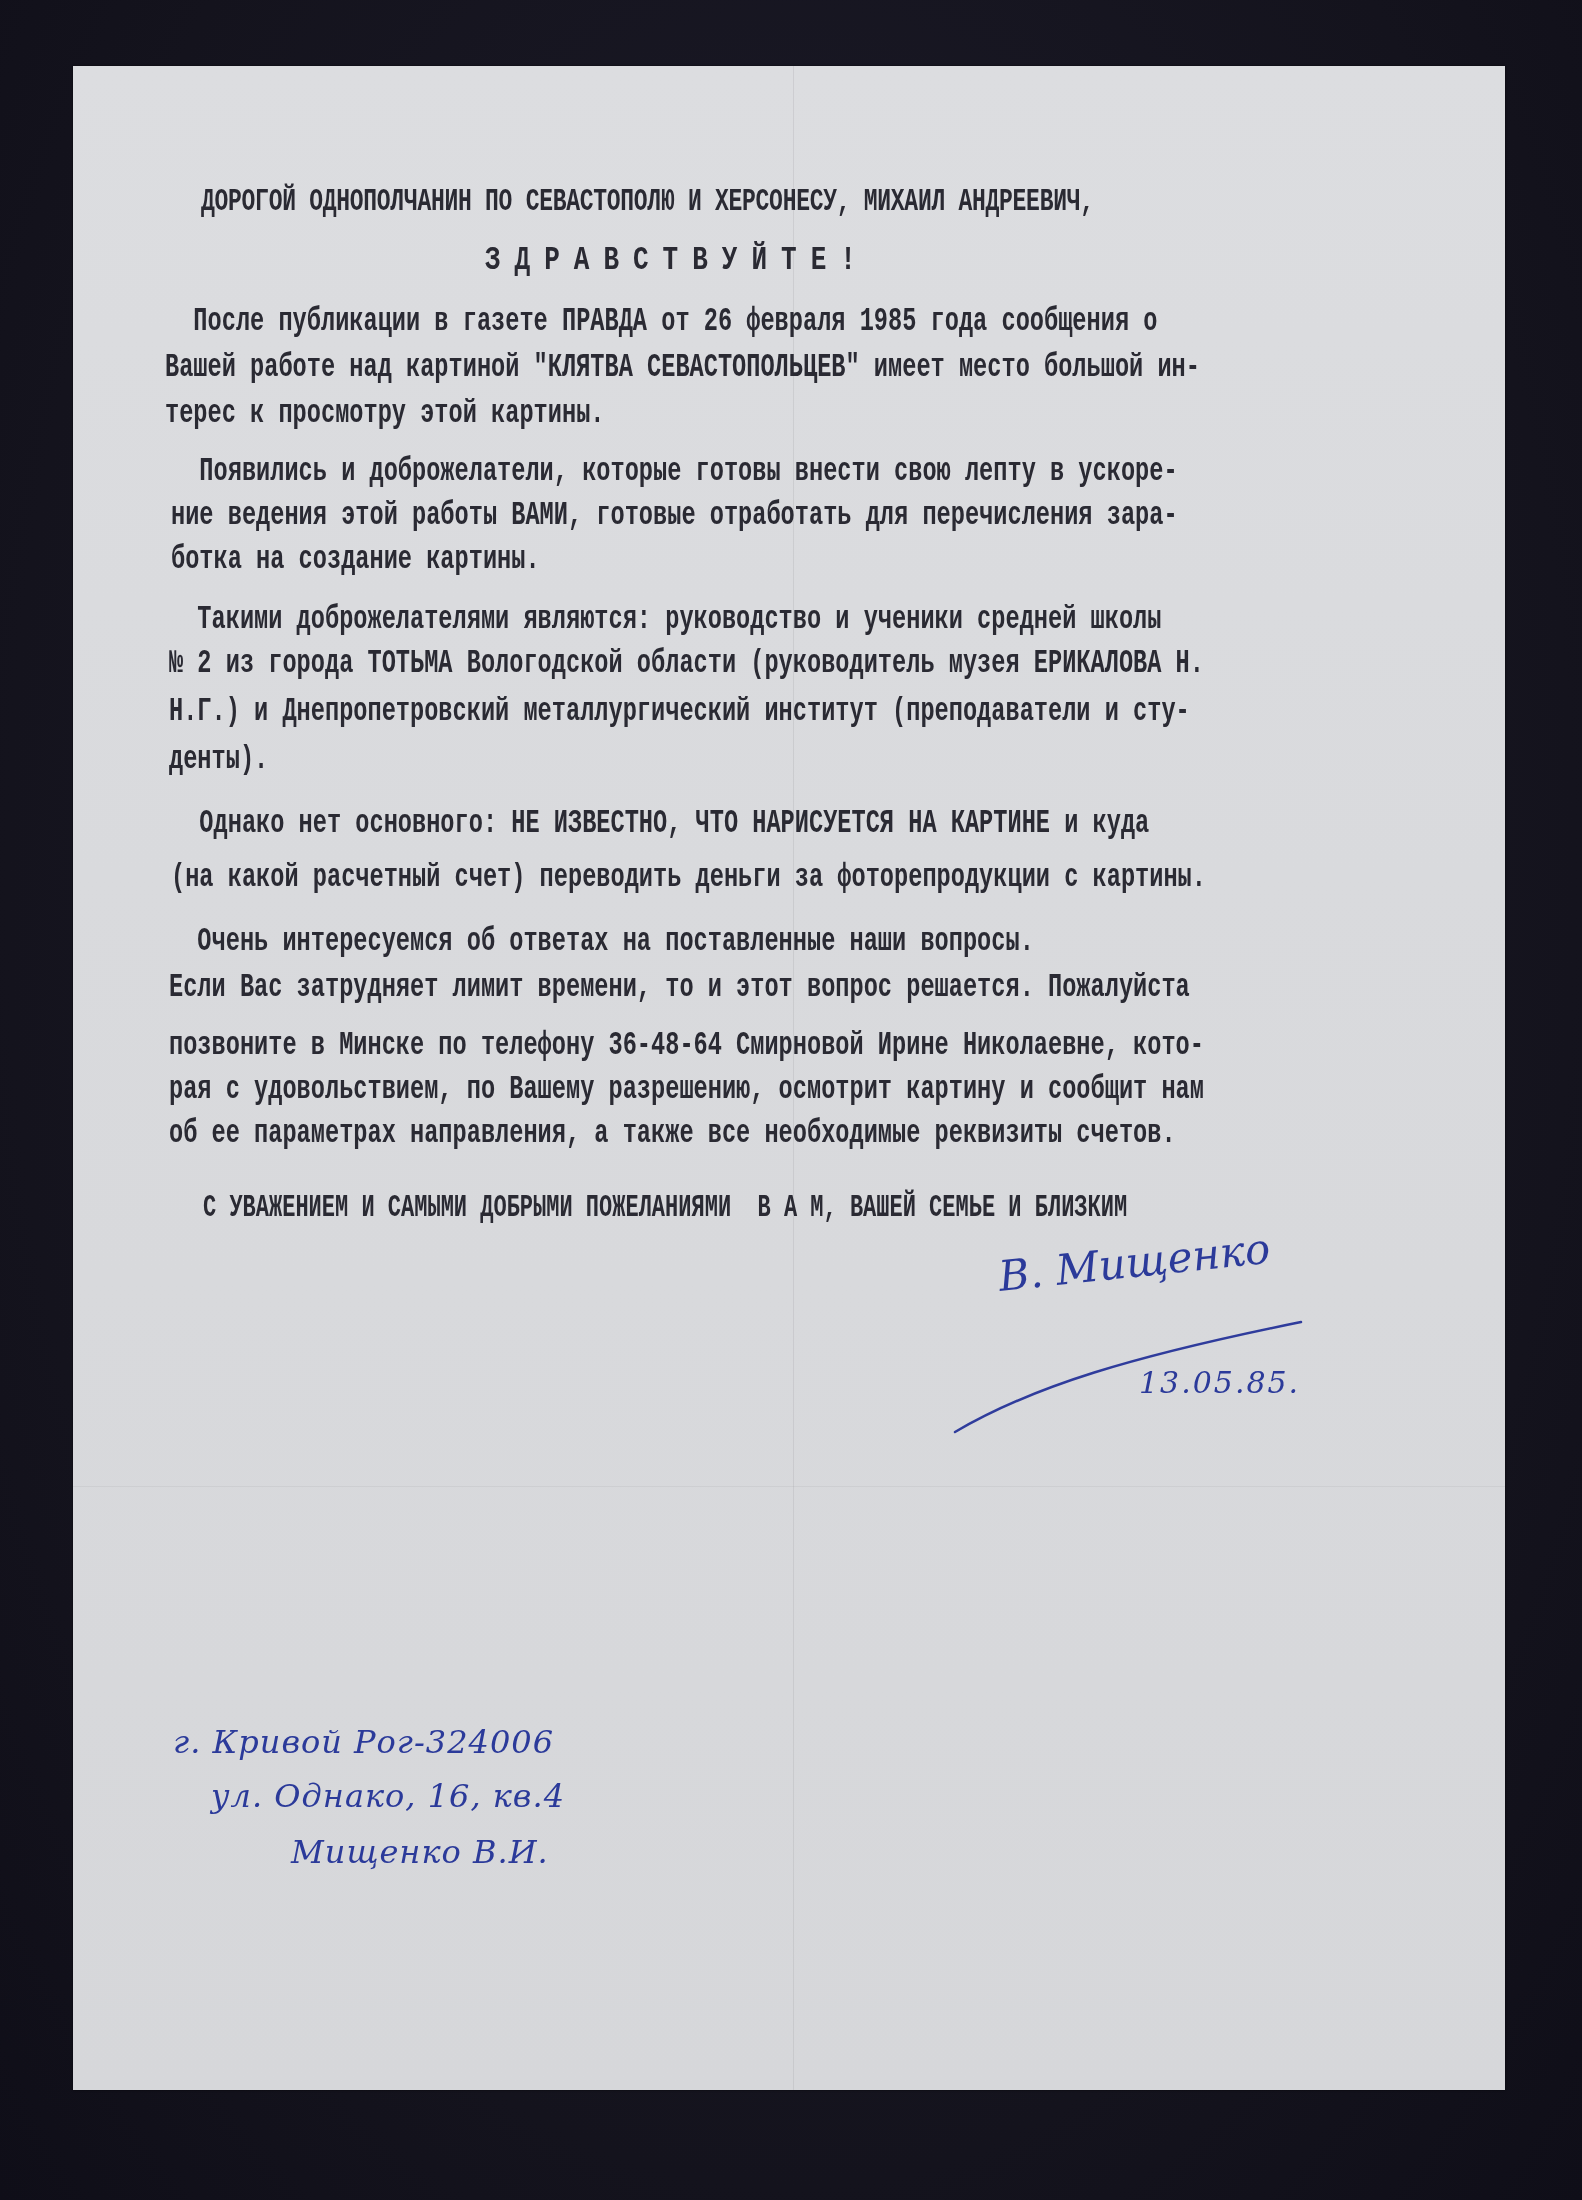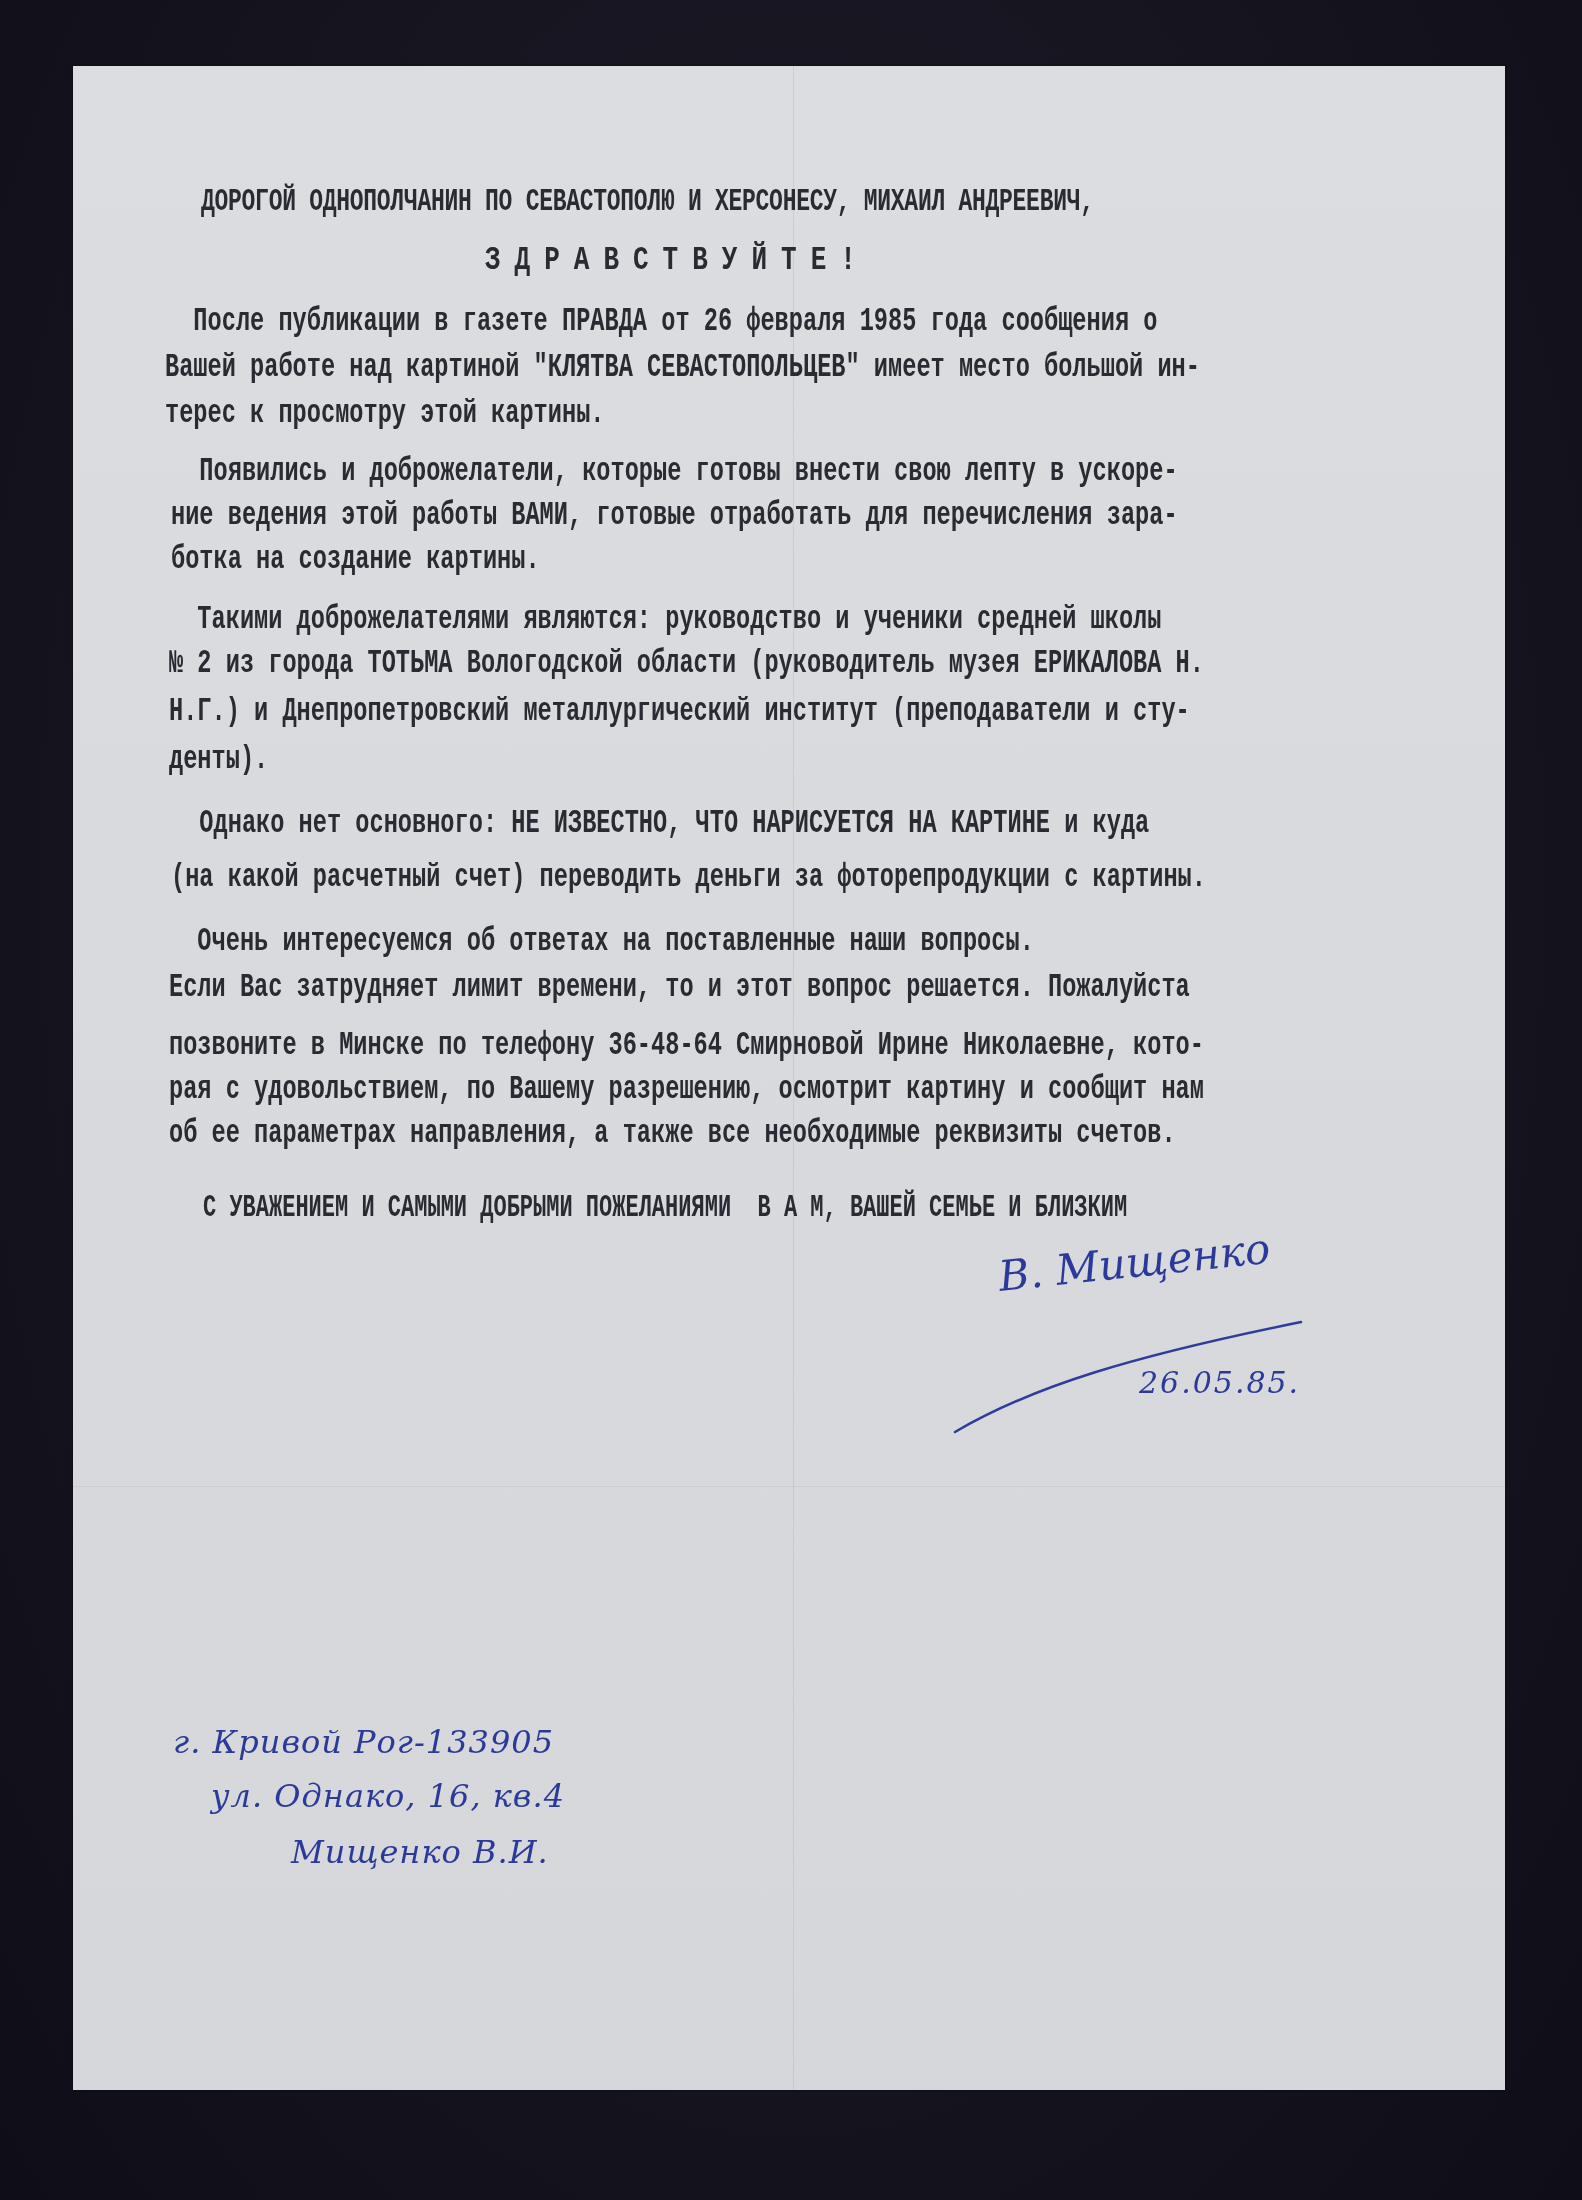--- a/index.html
+++ b/index.html
@@ -134,18 +134,18 @@
   <div class="typed bold line" style="left:96px; top:964px;">позвоните в Минске по телефону 36-48-64 Смирновой Ирине Николаевне, кото-</div>
   <div class="typed bold line" style="left:96px; top:1008px;">рая с удовольствием, по Вашему разрешению, осмотрит картину и сообщит нам</div>
   <div class="typed bold line" style="left:96px; top:1052px;">об ее параметрах направления, а также все необходимые реквизиты счетов.</div>
 
   <div class="typed bold closing" style="left:130px; top:1126px;">С УВАЖЕНИЕМ И САМЫМИ ДОБРЫМИ ПОЖЕЛАНИЯМИ  В А М, ВАШЕЙ СЕМЬЕ И БЛИЗКИМ</div>
 
   <div class="hand sig-name" style="left:928px; top:1190px;">В. Мищенко</div>
   <svg class="sig-stroke" width="1432" height="2024">
     <path d="M 882 1366 C 960 1320, 1060 1290, 1228 1256" stroke="#2f3c9c" stroke-width="2.5" fill="none" stroke-linecap="round"></path>
   </svg>
-  <div class="hand sig-date" style="left:1066px; top:1302px;">26.05.85.</div>
+  <div class="hand sig-date" style="left:1066px; top:1302px;">13.05.85.</div>
 
-  <div class="hand addr" style="left:100px; top:1660px;">г. Кривой Рог-133905</div>
+  <div class="hand addr" style="left:100px; top:1660px;">г. Кривой Рог-324006</div>
   <div class="hand addr" style="left:138px; top:1714px;">ул. Однако, 16, кв.4</div>
   <div class="hand addr" style="left:218px; top:1770px;">Мищенко В.И.</div>
 </div>
 
 </body></html>

